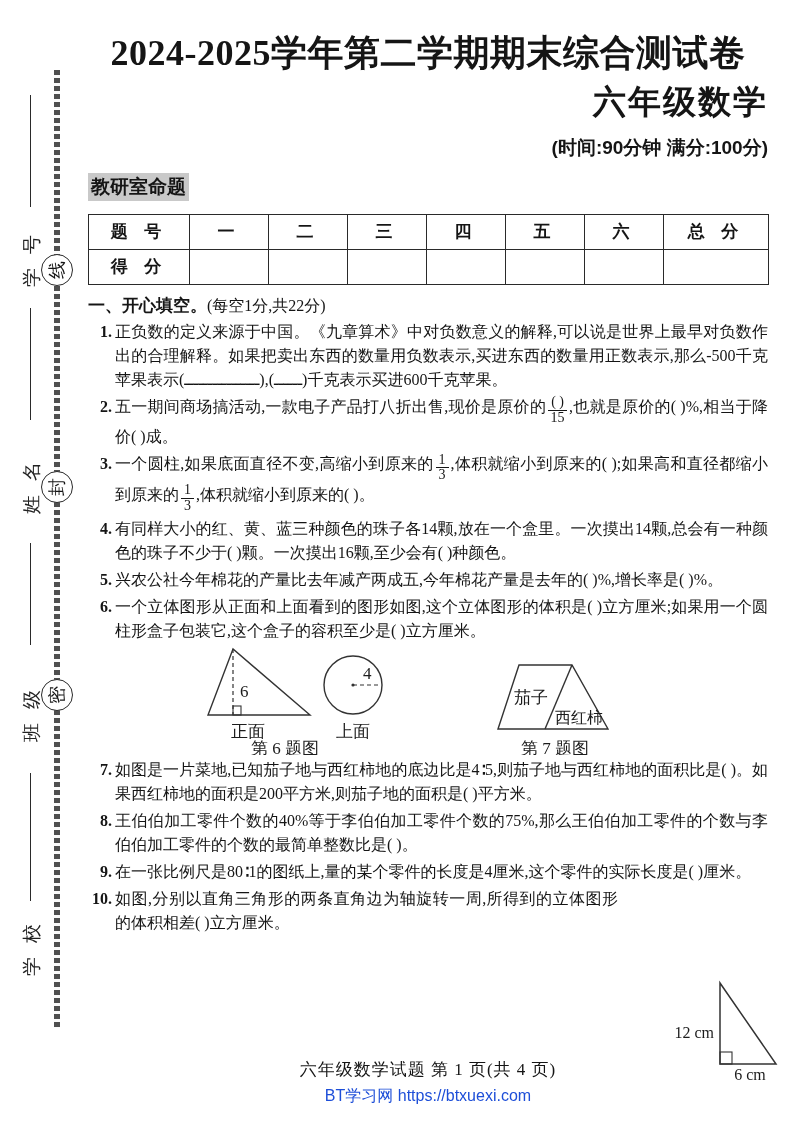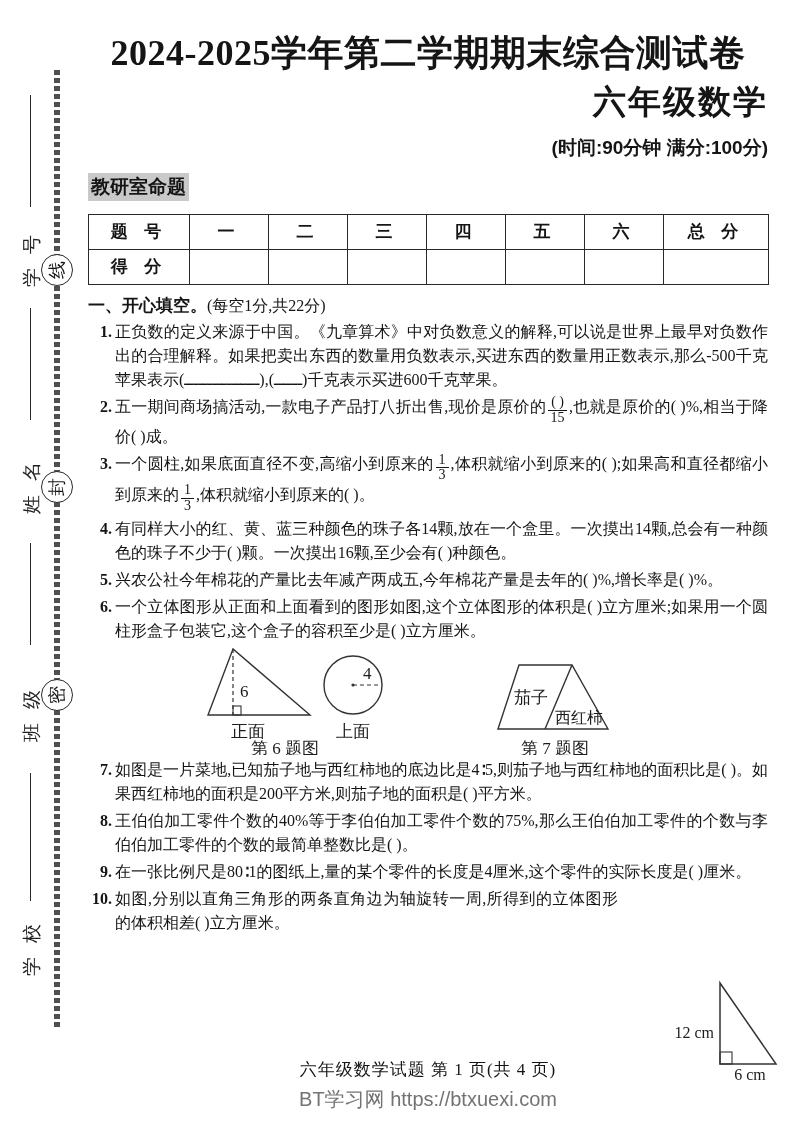--- a/index.html
+++ b/index.html
@@ -56,21 +56,21 @@
   .frac .fn{display:block;border-bottom:1.3px solid #151515;padding:0 3px;}
   .frac .fd{display:block;}
   
   .figures{position:relative;height:110px;margin-top:2px;}
   .figures svg text{font-family:"Liberation Serif","DejaVu Serif",serif;fill:#1c1c1c;}
   .fig10{position:absolute;left:658px;top:980px;}
   .fig10 svg text{font-family:"Liberation Serif","DejaVu Serif",serif;fill:#1c1c1c;}
   
   .footer{position:absolute;left:88px;top:1038px;width:680px;text-align:center;margin-top:20px;}
   .page-info{font-size:17px;letter-spacing:1px;}
-  .watermark{margin-top:5px;font-size:20px;color:#737373;
+  .watermark{margin-top:5px;font-size:16px;color:#1d4ed8;
         font-family:"Liberation Sans","DejaVu Sans",sans-serif;}
 </style>
 </head>
 <body>
 
 <div class="seal-line"></div>
 
 <div class="field-line fl-1"></div>
 <div class="field-line fl-2"></div>
 <div class="field-line fl-3"></div>

